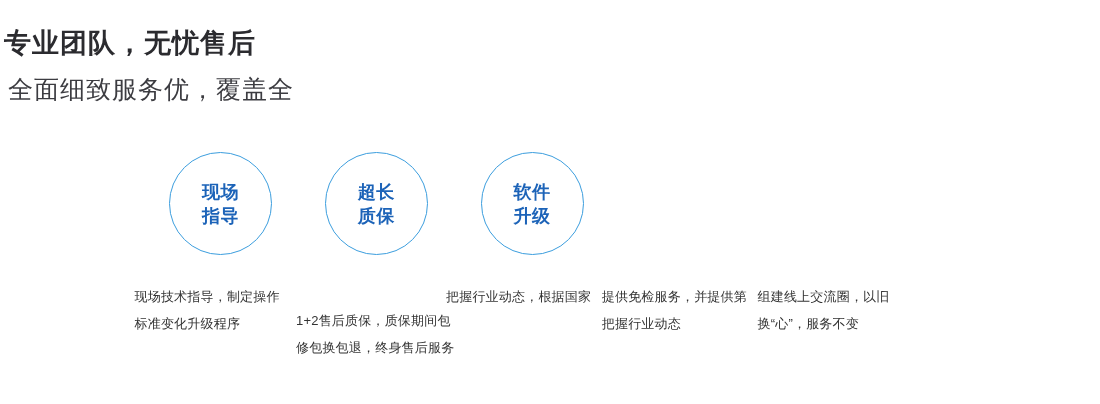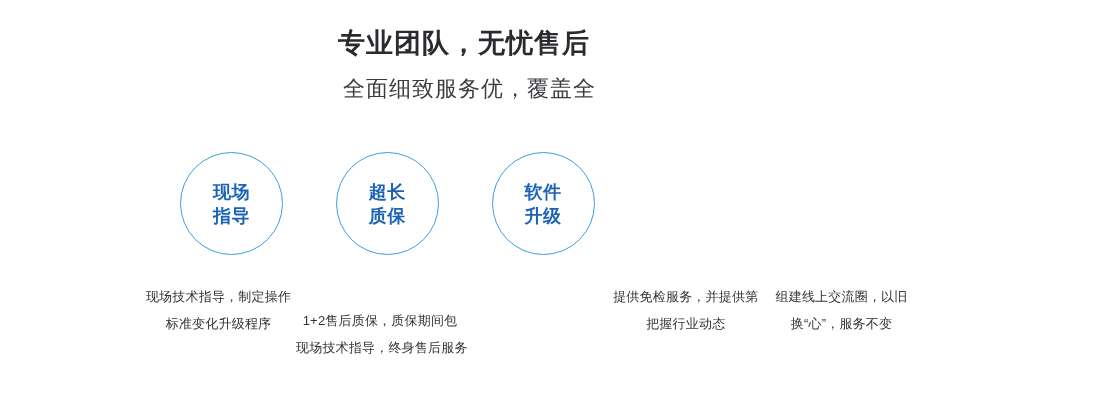--- a/index.html
+++ b/index.html
@@ -18,48 +18,47 @@
     position: relative;
     width: 1100px;
     height: 404px;
     background: #ffffff;
   }
 
   
   .heading-block {
     position: absolute;
     top: 24px;
-    left: 12px;
+    left: 4px;
     width: 904px;
-    text-align: center;
   }
 
   .main-title {
     font-size: 27px;
     font-weight: bold;
     color: #2b2b2f;
     letter-spacing: 1px;
     line-height: 38px;
     margin: 0;
   }
 
   .sub-title {
-    font-size: 22px;
+    font-size: 25px;
     font-weight: normal;
     color: #3c3c41;
     letter-spacing: 1px;
     line-height: 32px;
-    margin: 11px 0 0 11px;
+    margin: 11px 0 0 4px;
   }
 
   
   .circle-row {
     position: absolute;
     top: 152px;
-    left: 180px;
+    left: 169px;
     width: 726px;
     height: 104px;
   }
 
   .circle-item {
     position: absolute;
     top: 0;
     width: 103px;
     height: 103px;
   }
@@ -93,21 +92,21 @@
     top: 283px;
     left: 0;
     width: 1100px;
     height: 60px;
   }
 
   .caption-item {
     position: absolute;
     top: 0;
     width: 168px;
-    text-align: center;
+    text-align: left;
   }
 
   .caption-line {
     display: block;
     font-size: 13px;
     color: #333333;
     line-height: 27px;
     letter-spacing: 0.2px;
     white-space: nowrap;
   }
@@ -151,24 +150,25 @@
 
   <div class="caption-row">
 
     <div class="caption-item" style="left:134.5px;">
       <span class="caption-line">现场技术指导，制定操作</span>
       <span class="caption-line">标准变化升级程序</span>
     </div>
 
     <div class="caption-item" style="left:296px;margin-top:24px;">
       <span class="caption-line">1+2售后质保，质保期间包</span>
-      <span class="caption-line">现场技术指导，终身售后服务</span>
+      <span class="caption-line">修包换包退，终身售后服务</span>
     </div>
 
     <div class="caption-item" style="left:446px;">
+      <span class="caption-line">把握行业动态，根据国家</span>
     </div>
 
     <div class="caption-item" style="left:601.75px;">
       <span class="caption-line">提供免检服务，并提供第</span>
       <span class="caption-line">把握行业动态</span>
     </div>
 
     <div class="caption-item" style="left:757.5px;">
       <span class="caption-line">组建线上交流圈，以旧</span>
       <span class="caption-line">换“心”，服务不变</span>

